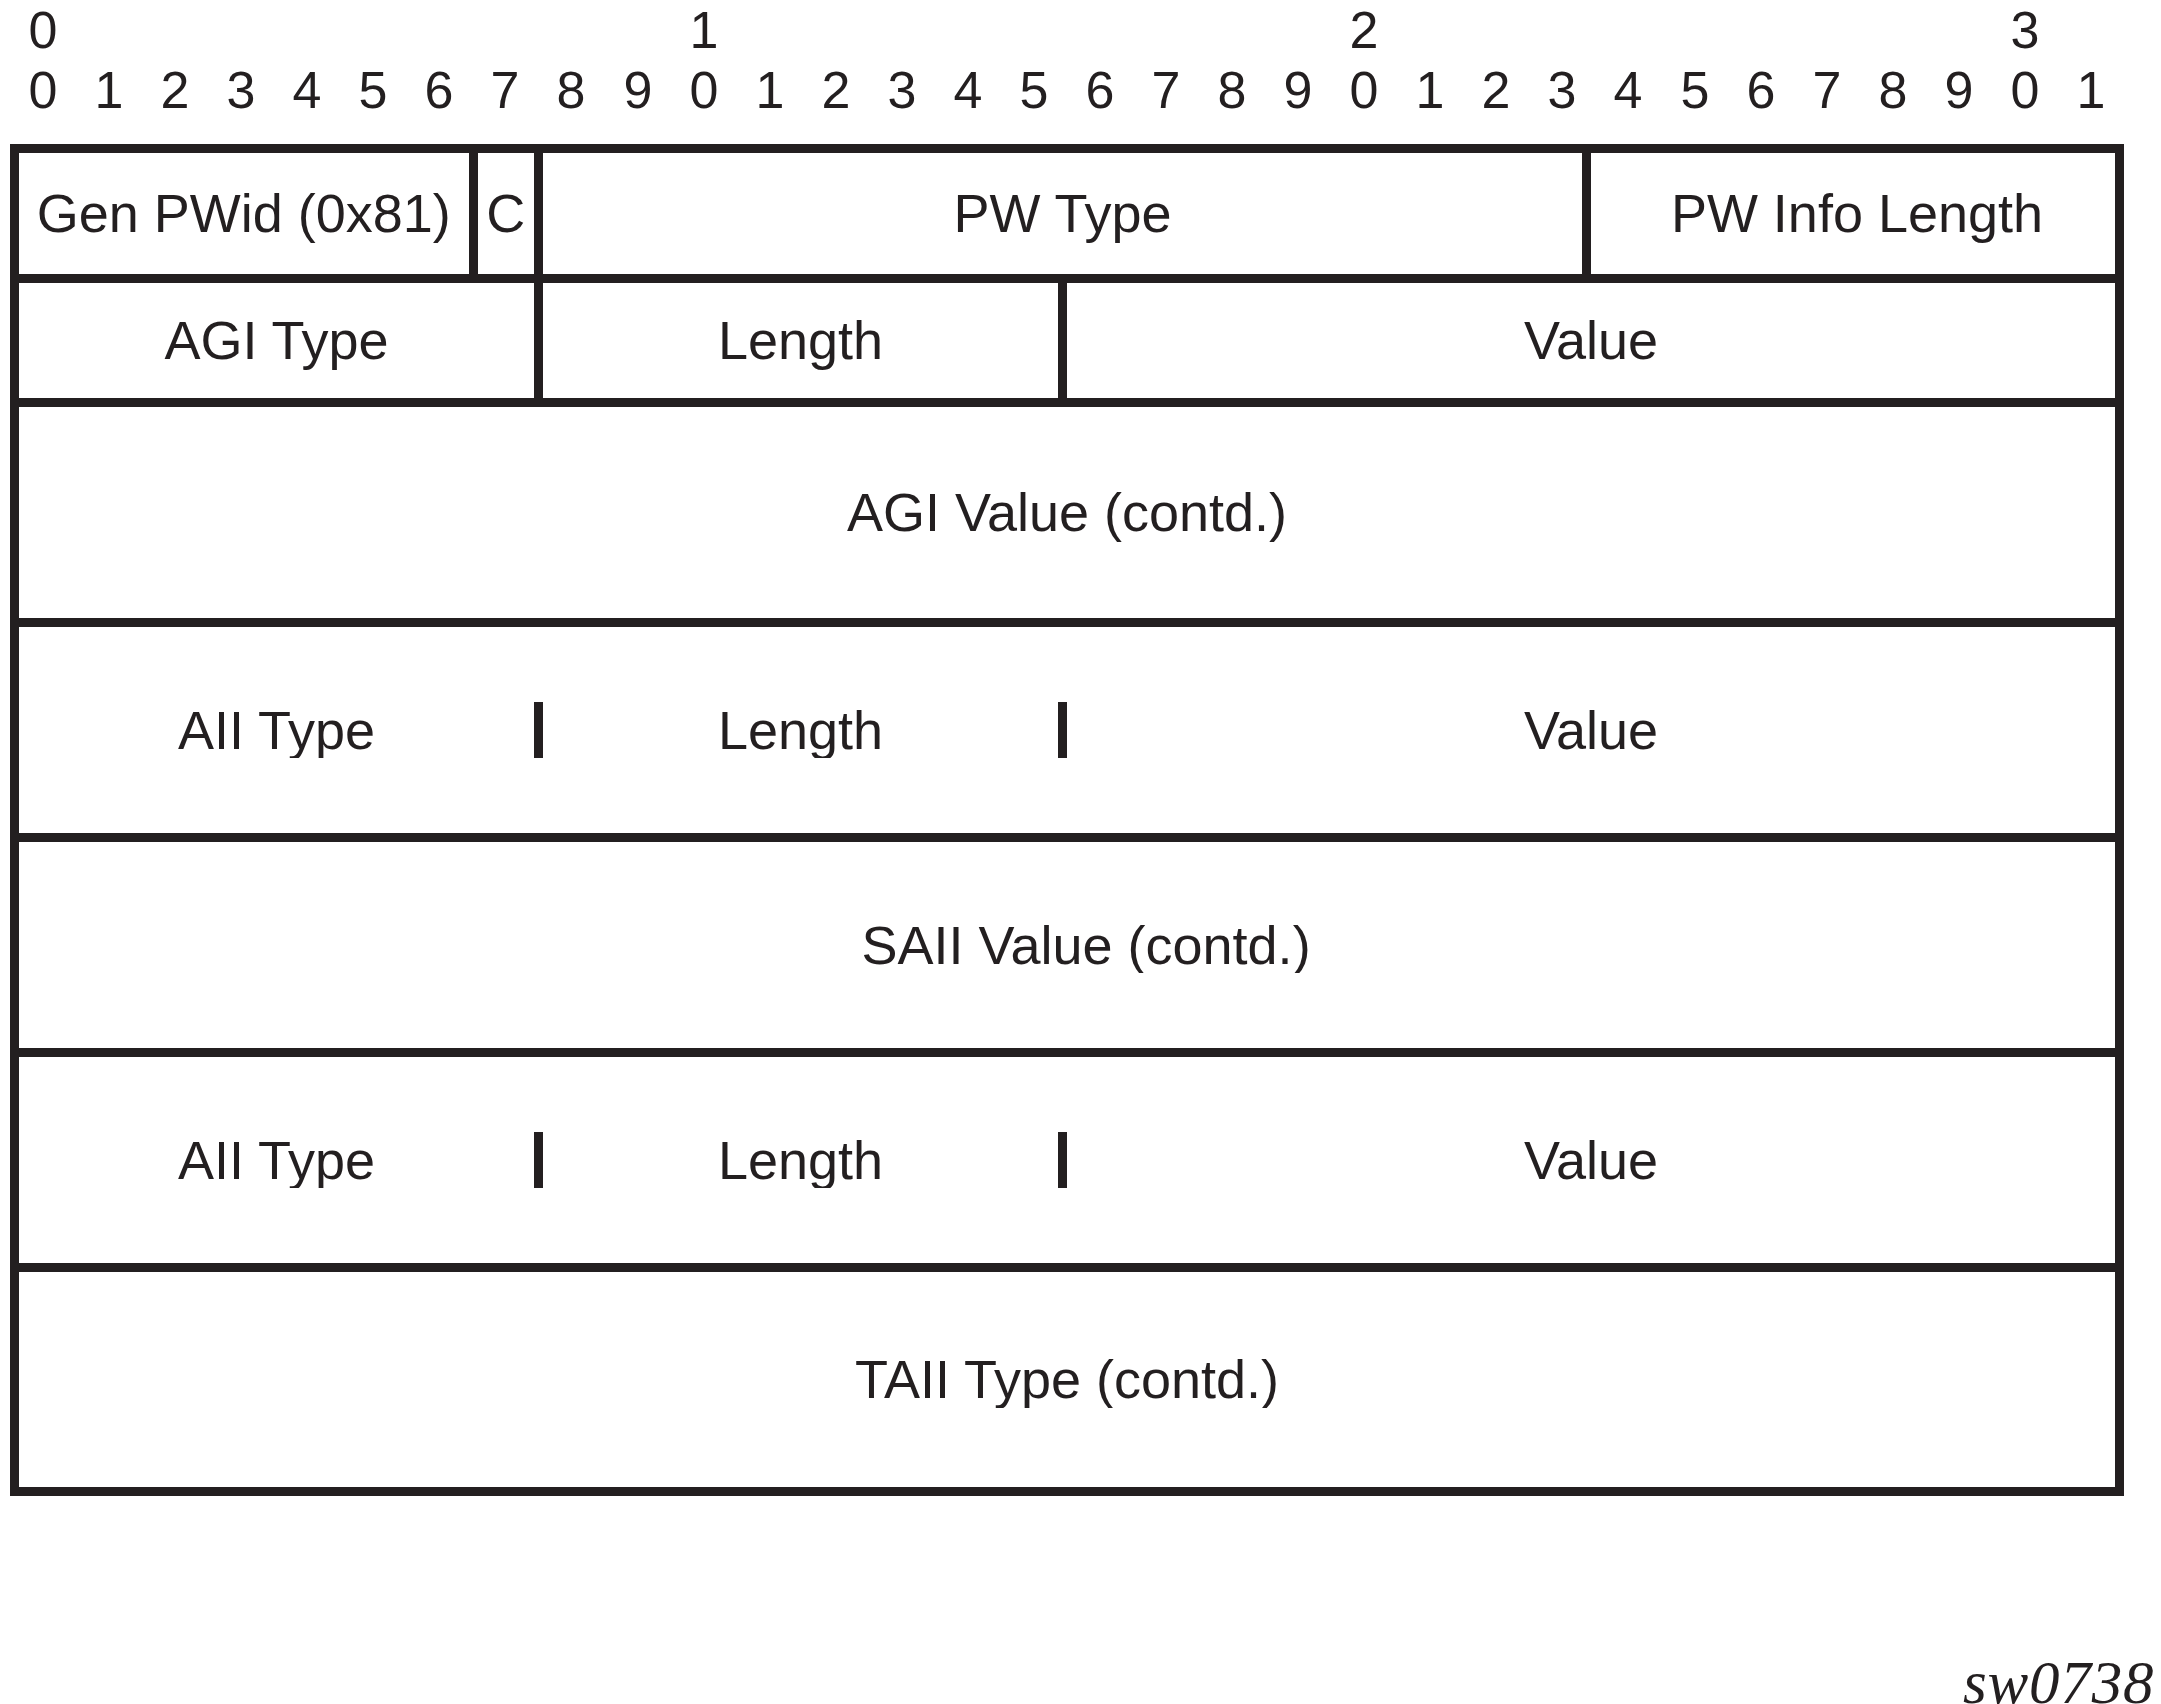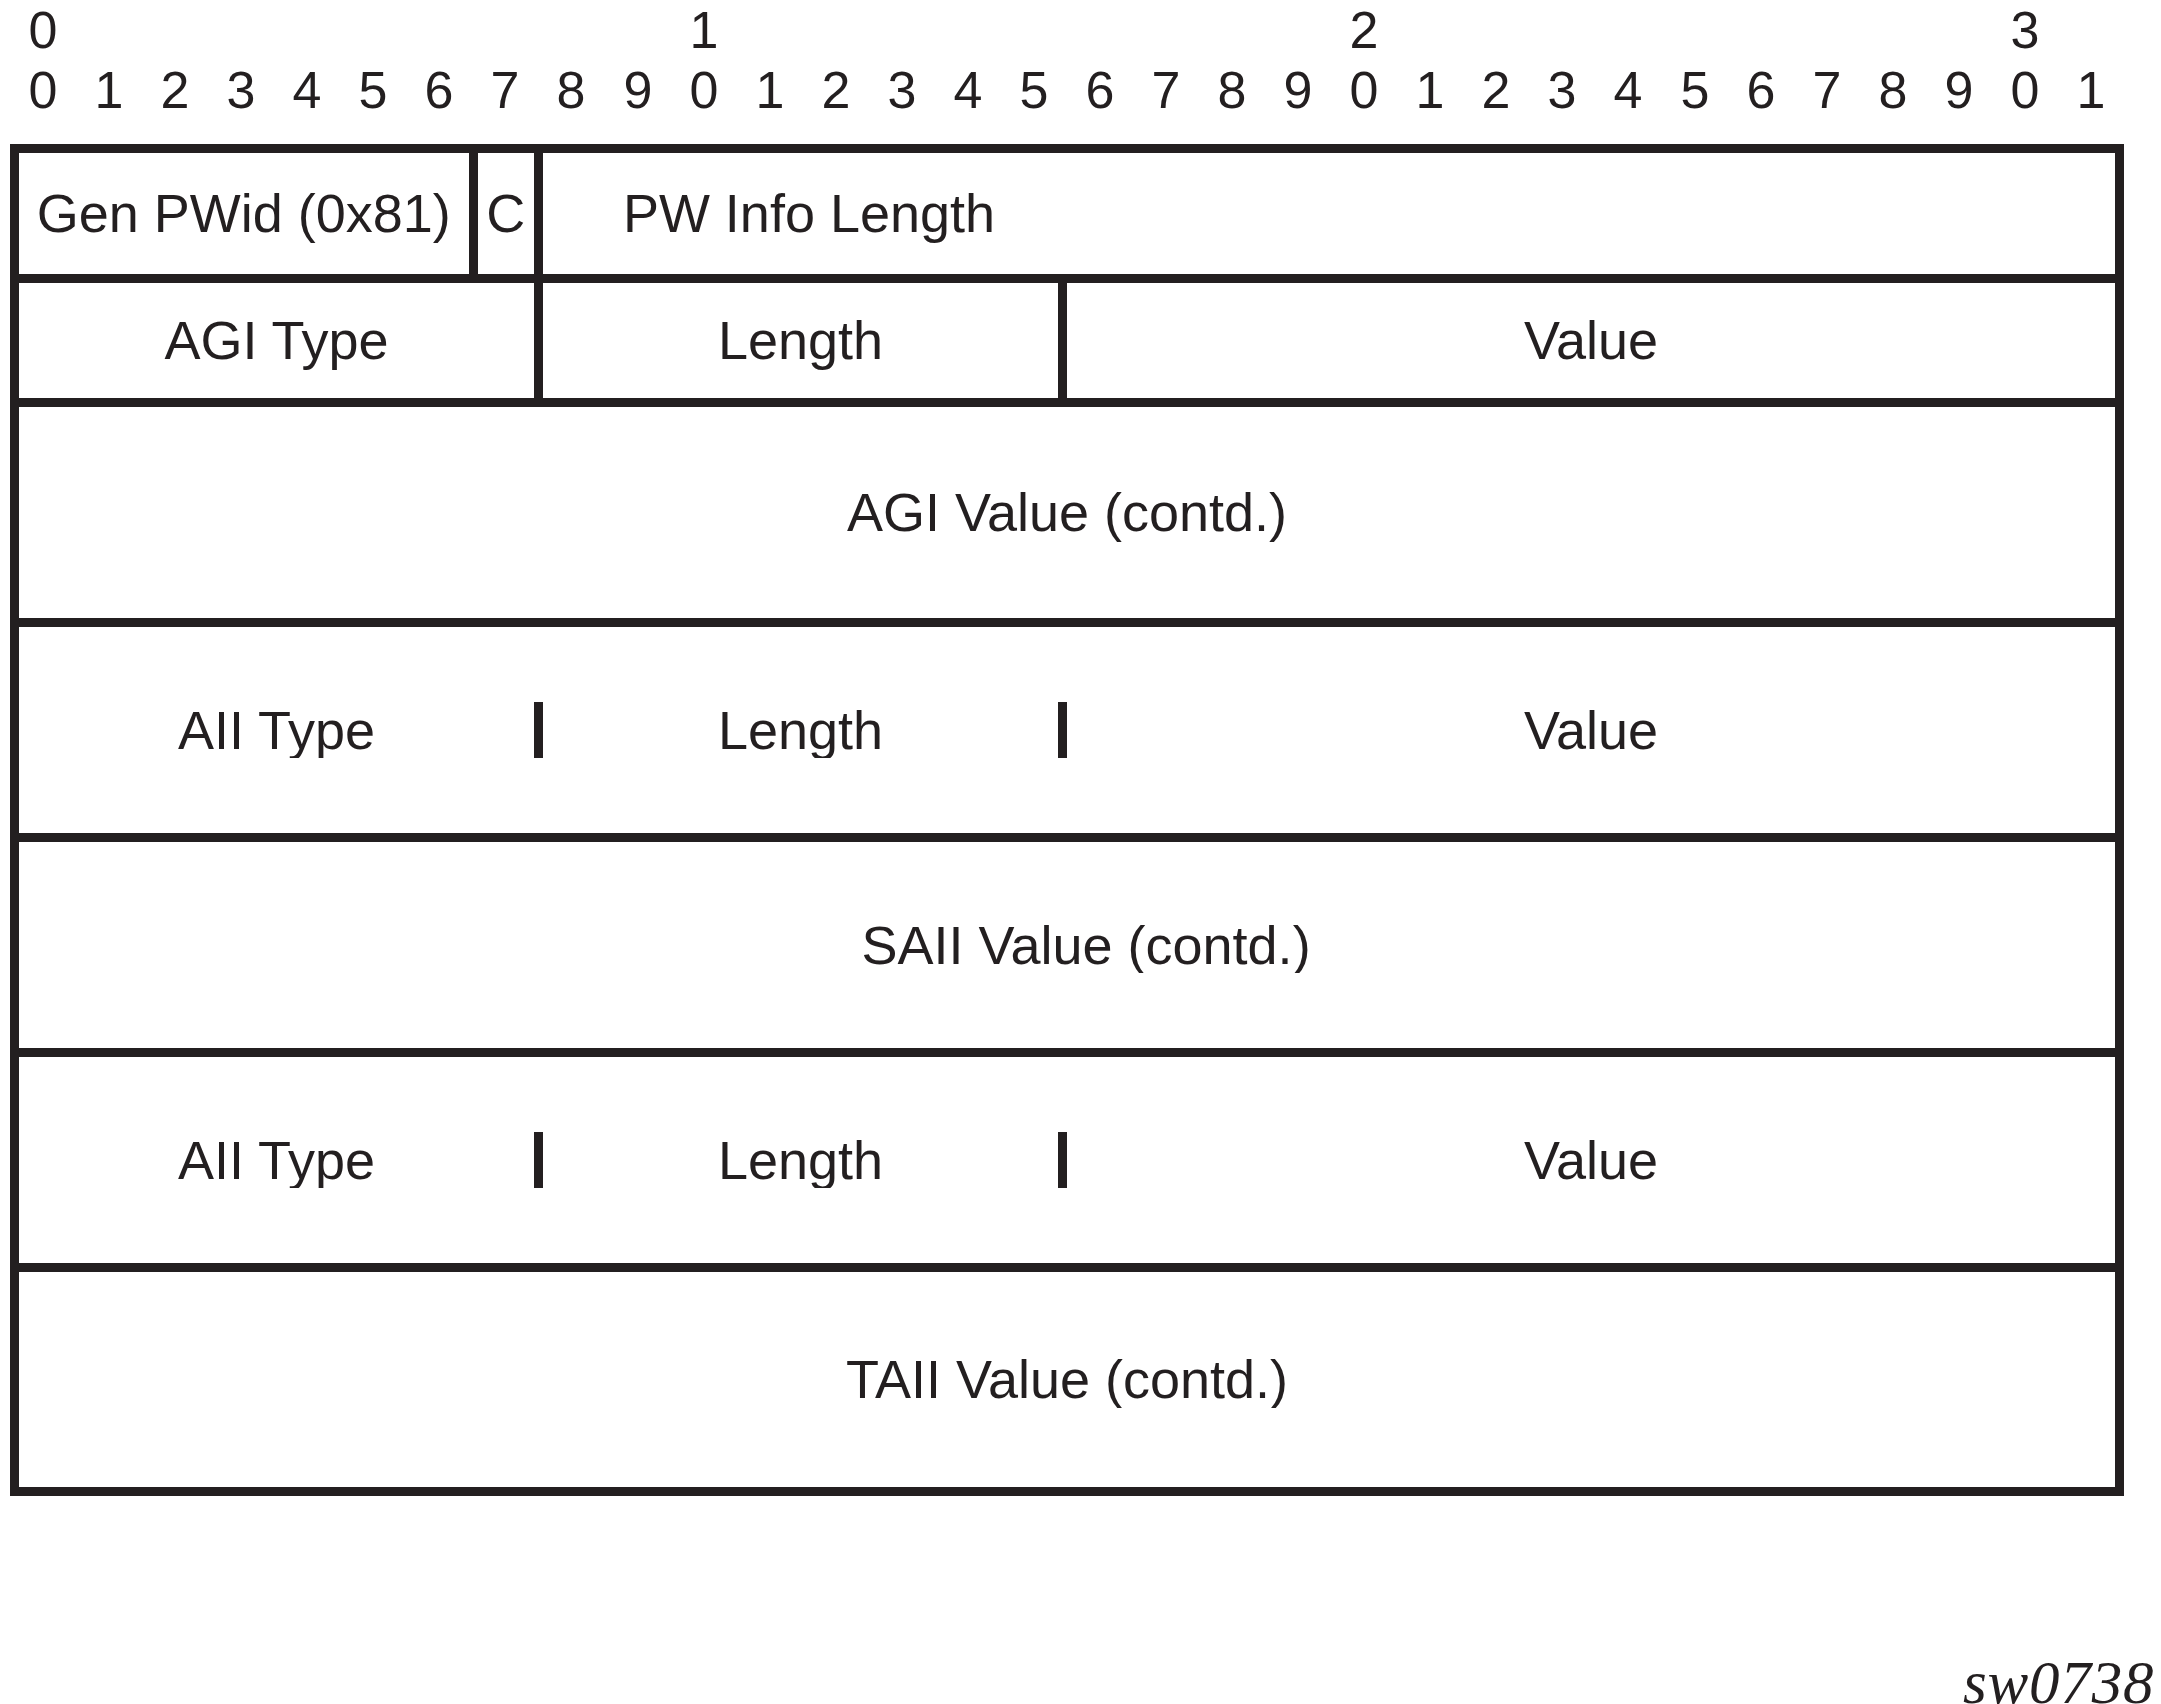--- a/index.html
+++ b/index.html
@@ -149,20 +149,21 @@
         <span class="tick unit" style="left: 1916px;">9</span>
         <span class="tick unit" style="left: 1982px;">0</span>
         <span class="tick unit" style="left: 2048px;">1</span>
       </div>
   </div>
 
   <div class="packet" id="packet-table">
       <div class="prow h-short">
         <div class="cell" style="flex: 0 0 21.875%;">Gen PWid (0x81)</div>
         <div class="cell" style="flex: 0 0 3.125%;">C</div>
+        <div class="cell" style="flex: 0 0 50%;">PW Type</div>
         <div class="cell" style="flex: 0 0 25%; padding-left: 8px;">PW Info Length</div>
       </div>
       <div class="prow h-med">
         <div class="cell" style="flex: 0 0 25%;">AGI Type</div>
         <div class="cell" style="flex: 0 0 25%;">Length</div>
         <div class="cell" style="flex: 0 0 50%;">Value</div>
       </div>
       <div class="prow h-tall">
         <div class="cell" style="flex: 0 0 100%;">AGI Value (contd.)</div>
       </div>
@@ -173,20 +174,20 @@
       </div>
       <div class="prow h-tall2">
         <div class="cell" style="flex: 0 0 100%; padding-left: 38px;">SAII Value (contd.)</div>
       </div>
       <div class="prow h-tall2">
         <div class="cell" style="flex: 0 0 25%;">AII Type</div>
         <div class="cell" style="flex: 0 0 25%;">Length</div>
         <div class="cell" style="flex: 0 0 50%;">Value</div>
       </div>
       <div class="prow h-tall2">
-        <div class="cell" style="flex: 0 0 100%;">TAII Value (contd.)</div>
+        <div class="cell" style="flex: 0 0 100%;">TAII Type (contd.)</div>
       </div>
     </div>
 
   <div class="caption">sw0738</div>
 
 </div>
 
 
 </body></html>

